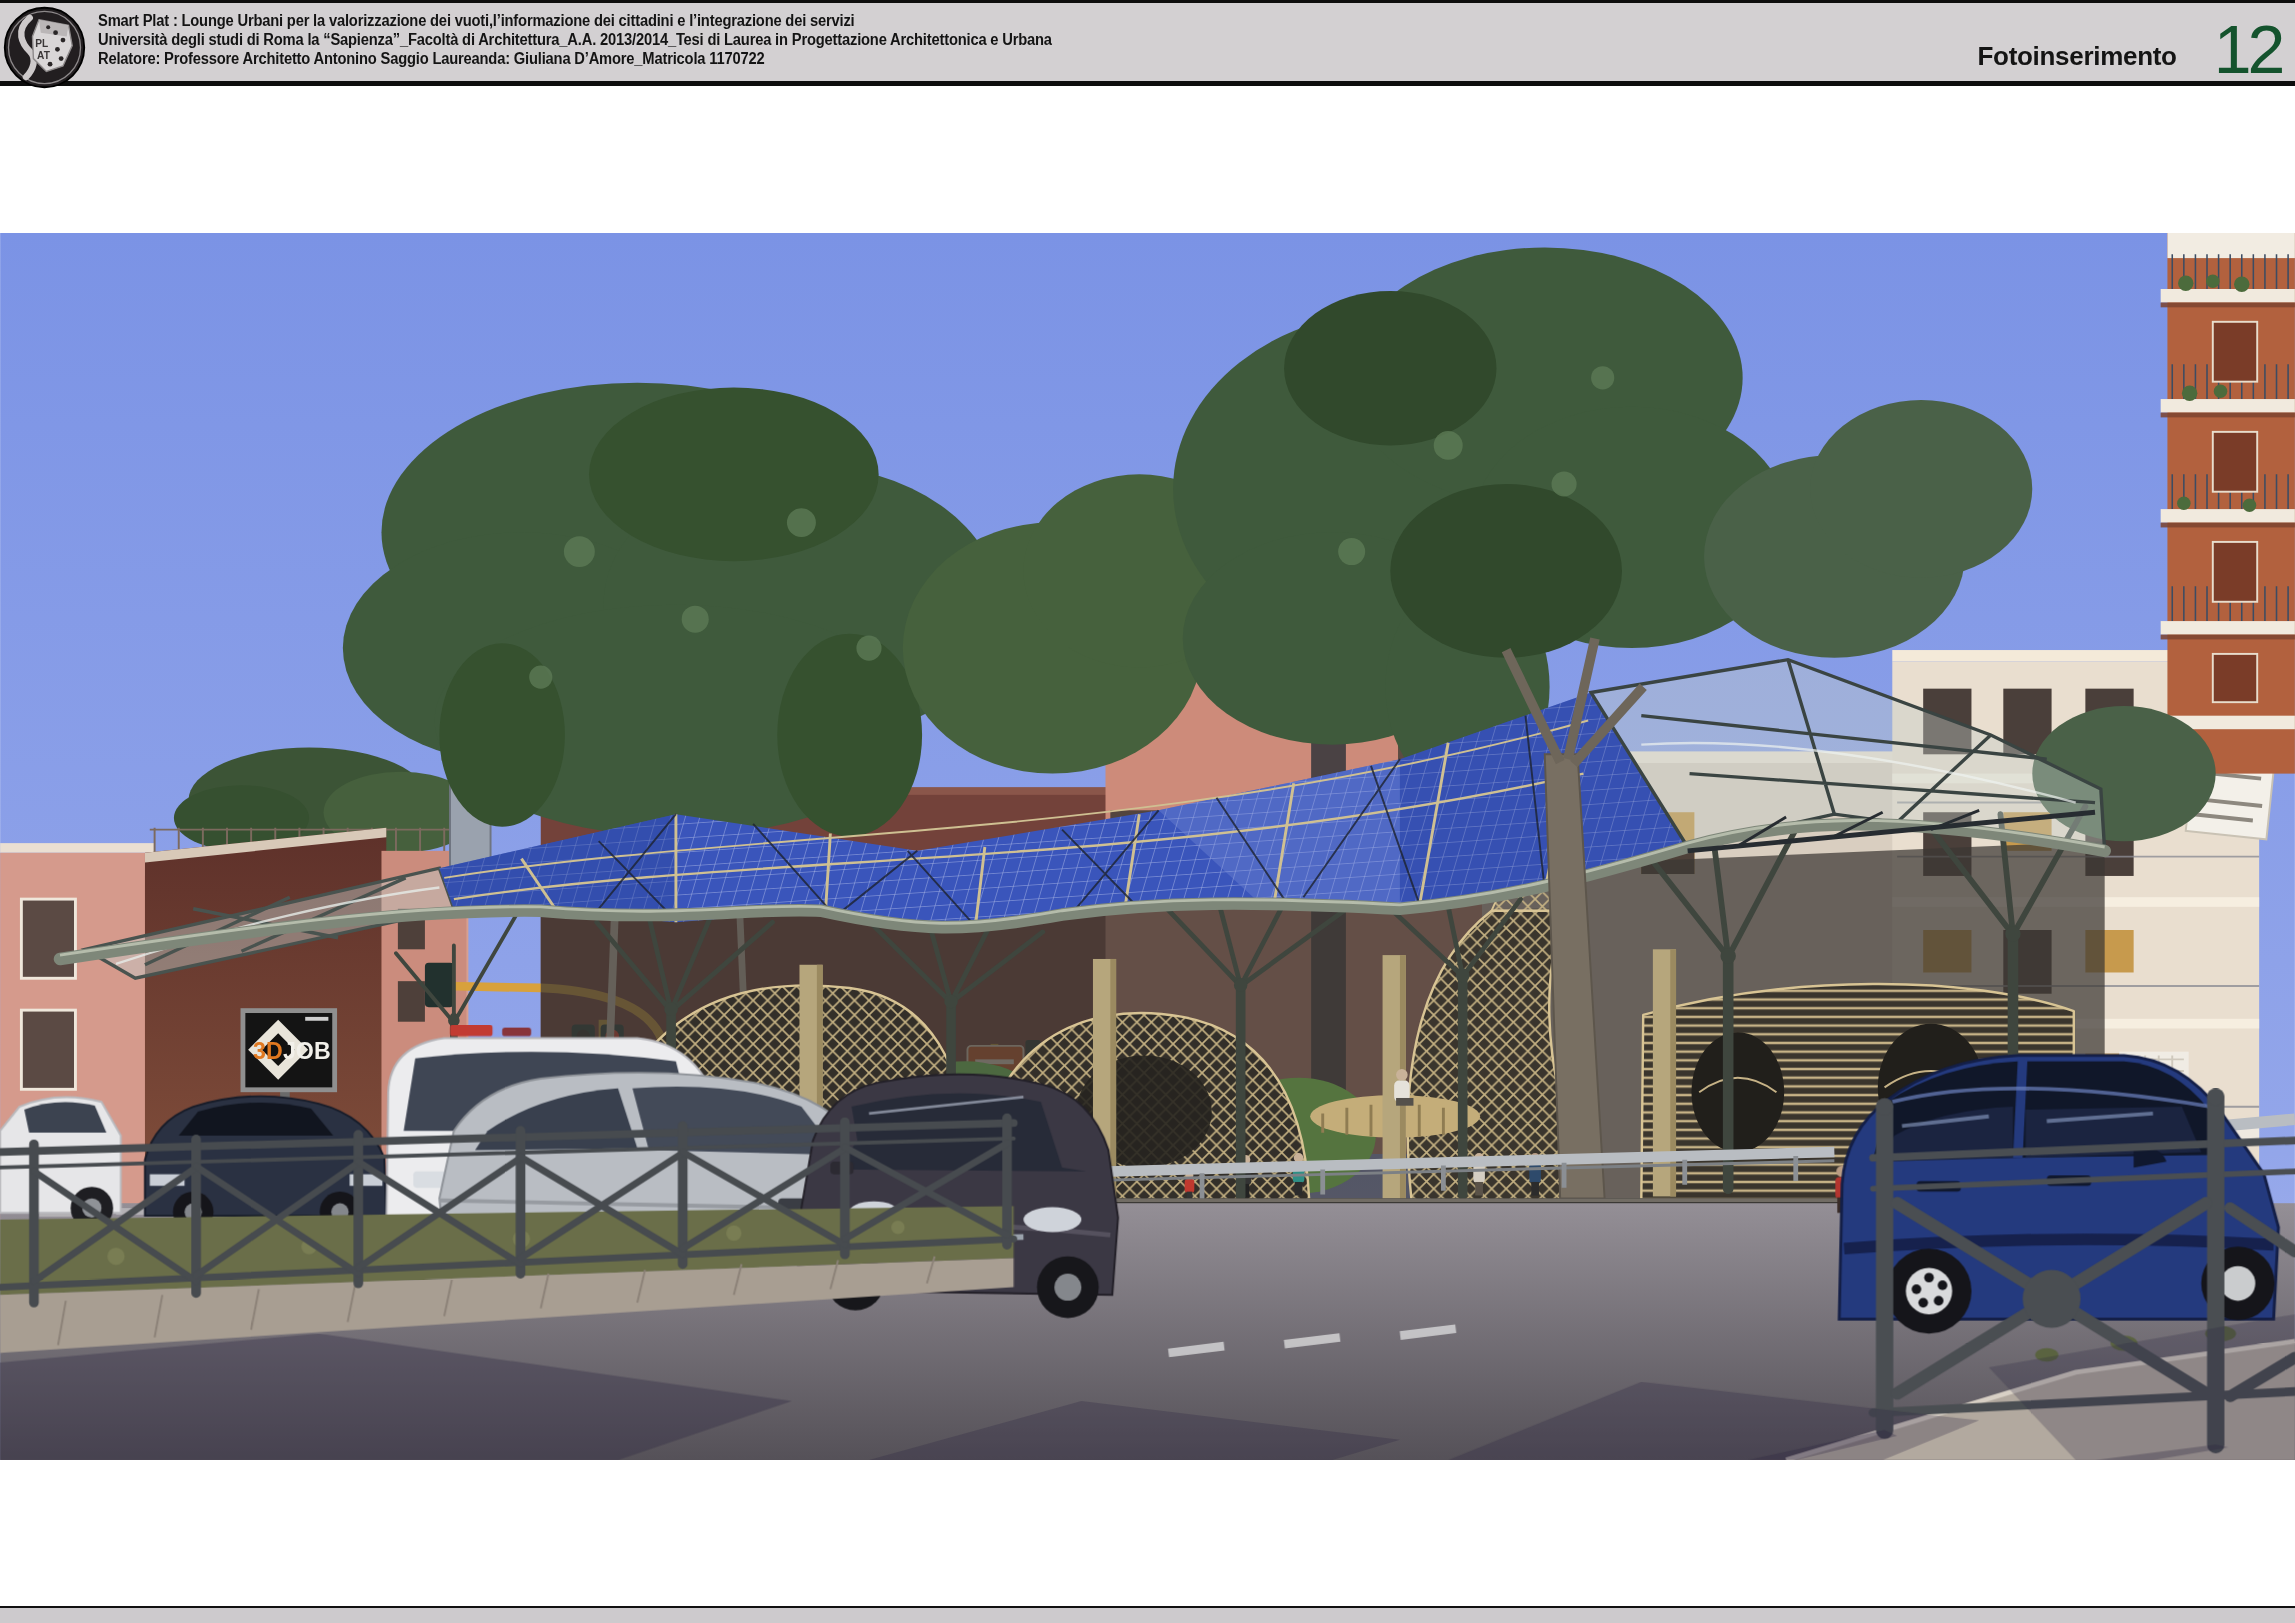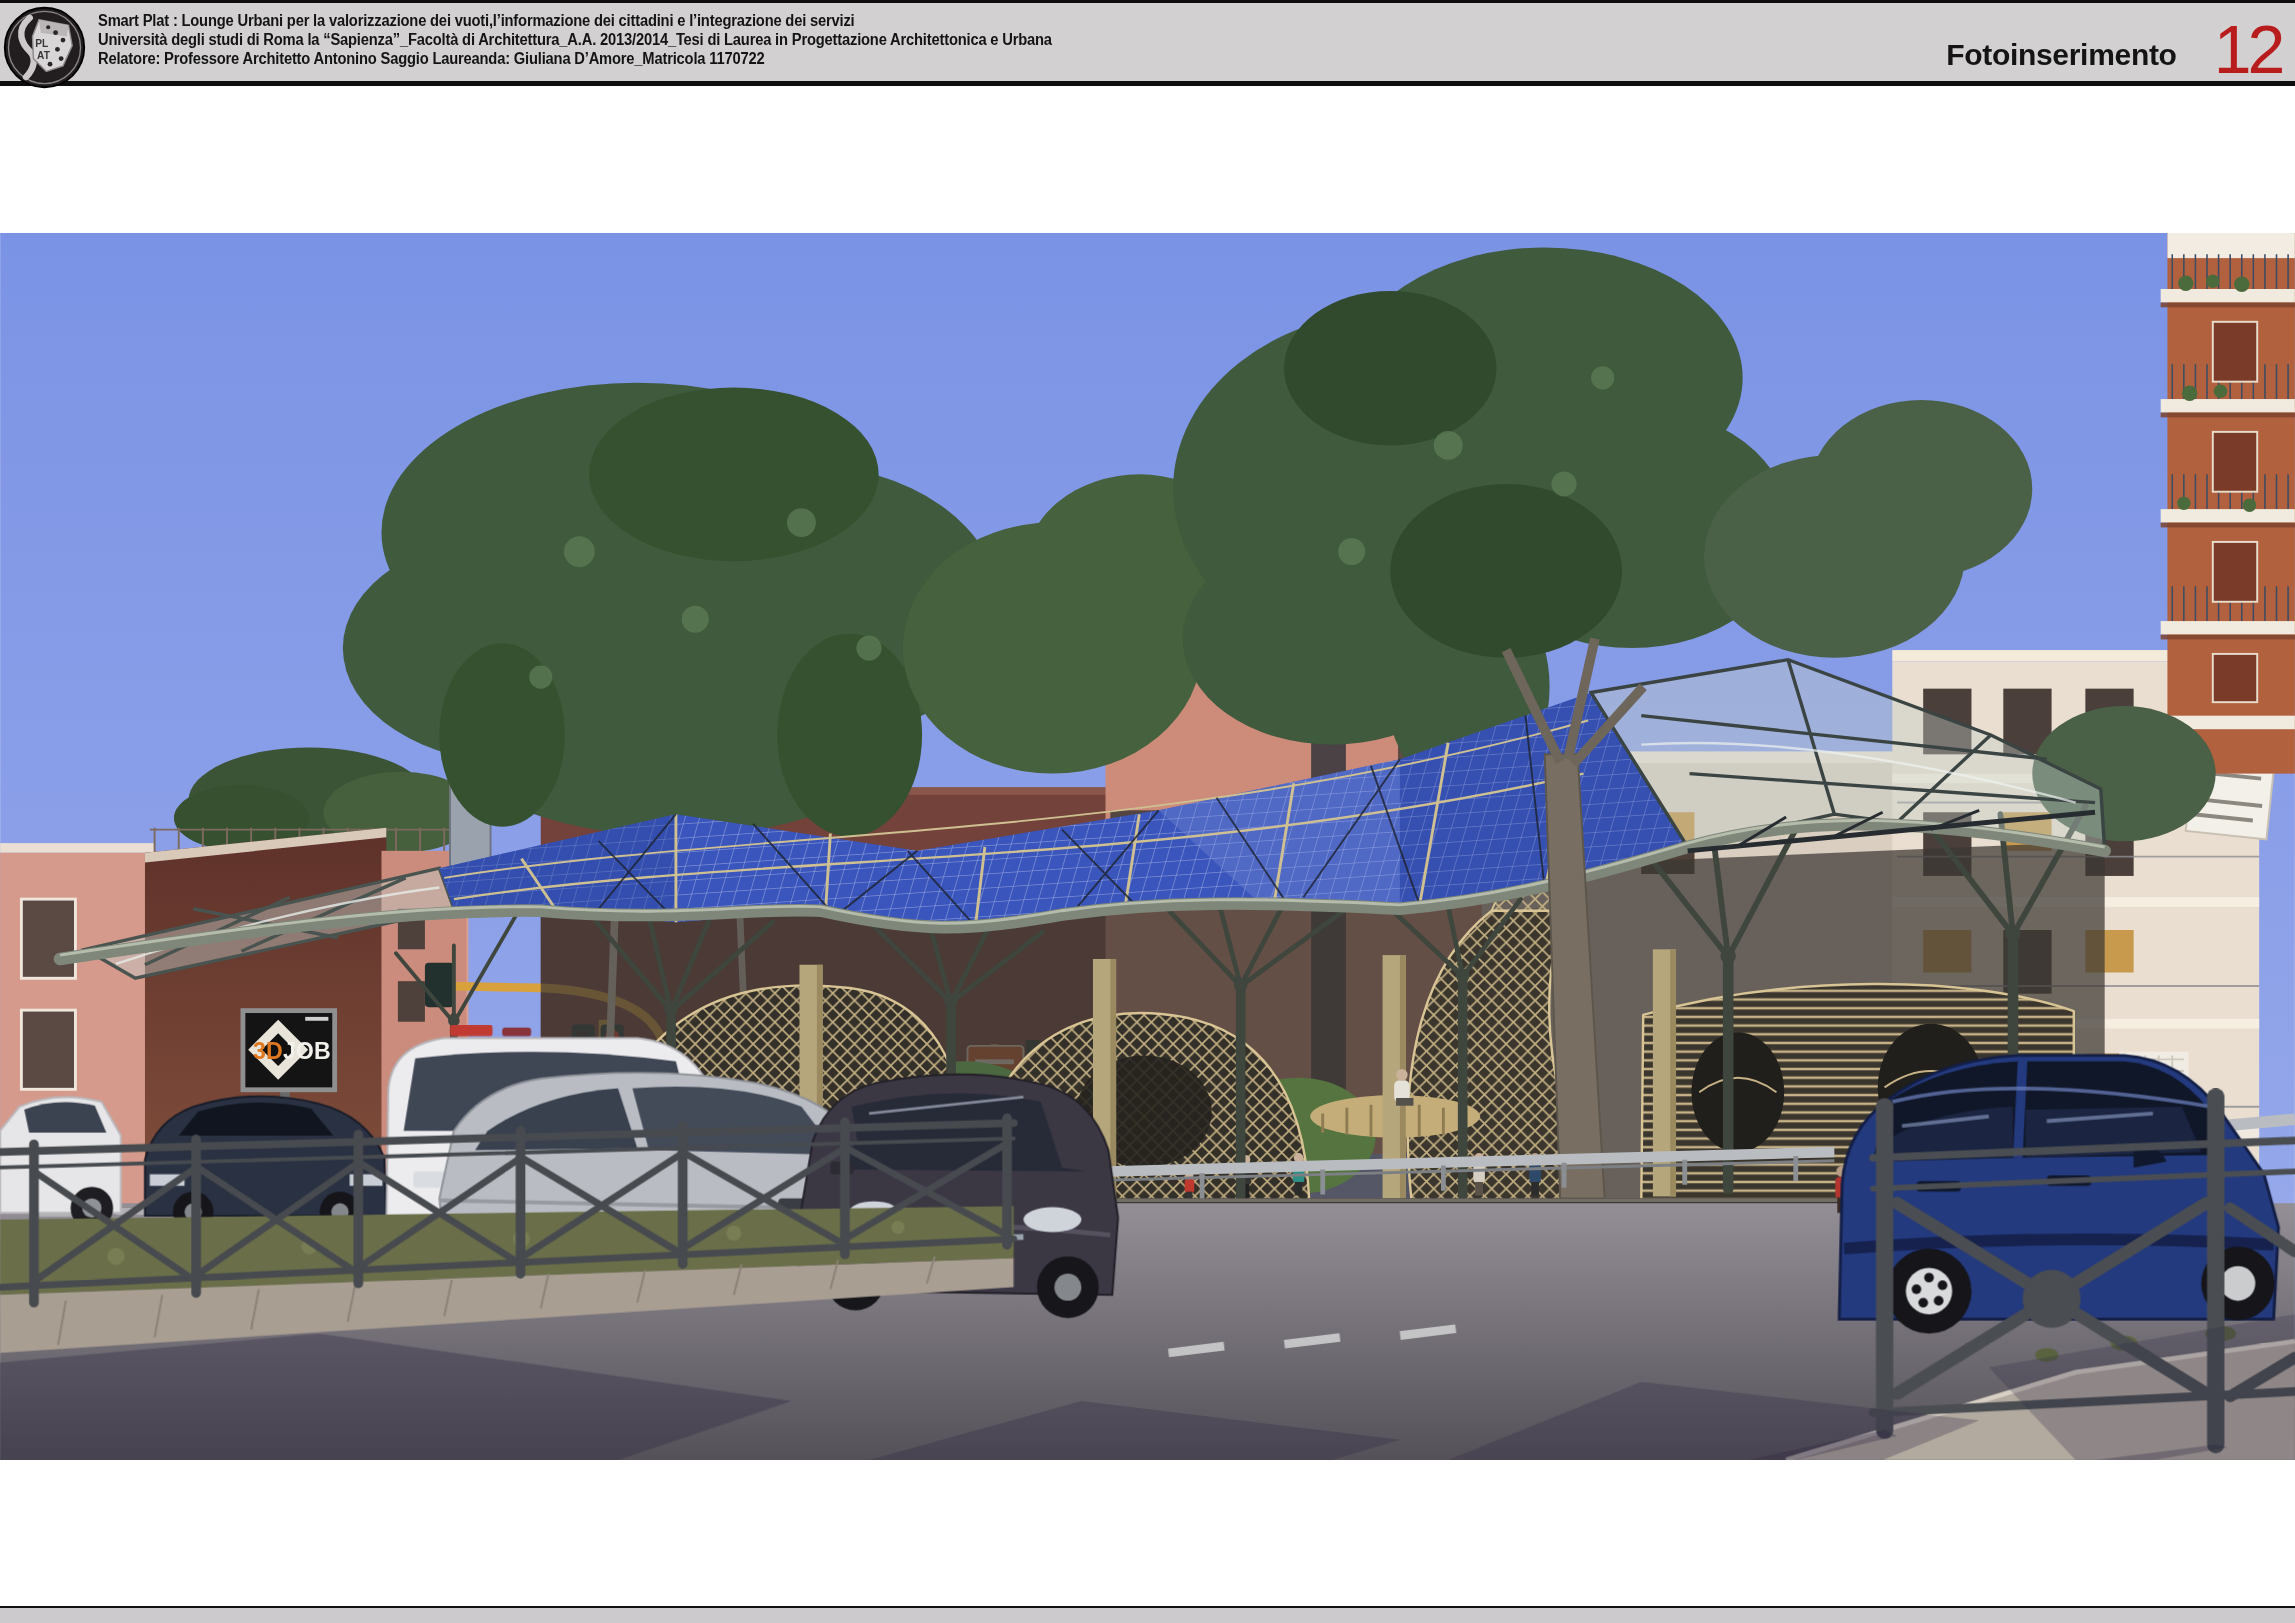--- a/index.html
+++ b/index.html
@@ -6,22 +6,22 @@
   .page{position:relative;width:2295px;height:1623px;background:#fff;overflow:hidden;
         font-family:"Liberation Sans",sans-serif;}
   
   .header{position:absolute;left:0;top:0;width:2295px;height:86px;background:#d3d0d2;
           border-top:3.9px solid #0d0d0d;border-bottom:5.8px solid #0d0d0d;box-sizing:border-box;}
   .logo{position:absolute;left:1.9px;top:1.9px;width:85px;height:85px;}
   .hdr-text{position:absolute;left:98px;top:7.7px;transform:scaleX(.92);transform-origin:left top;
             color:#141414;font-weight:bold;font-size:16px;line-height:19.3px;white-space:nowrap;
             letter-spacing:-0.2px;}
   .hdr-right{position:absolute;right:13.5px;top:0;height:86px;display:flex;align-items:flex-end;gap:37px;}
-  .sec-label{font-weight:bold;font-size:30px;color:#141414;padding-bottom:17.4px;letter-spacing:-0.3px;}
-  .pg-num{font-size:68px;font-weight:400;color:#b91c1c;letter-spacing:-3.9px;line-height:1;
+  .sec-label{font-weight:bold;font-size:26px;color:#141414;padding-bottom:17.4px;letter-spacing:-0.3px;}
+  .pg-num{font-size:68px;font-weight:400;color:#14532d;letter-spacing:-3.9px;line-height:1;
           padding-bottom:5.8px;}
   
   .photo{position:absolute;left:0;top:233px;width:2295px;height:1227px;}
   
   .footer{position:absolute;left:0;bottom:0;width:2295px;height:17.4px;background:#cdcacd;
           border-top:2.9px solid #111;box-sizing:border-box;}
 </style>
 </head>
 <body>
 

